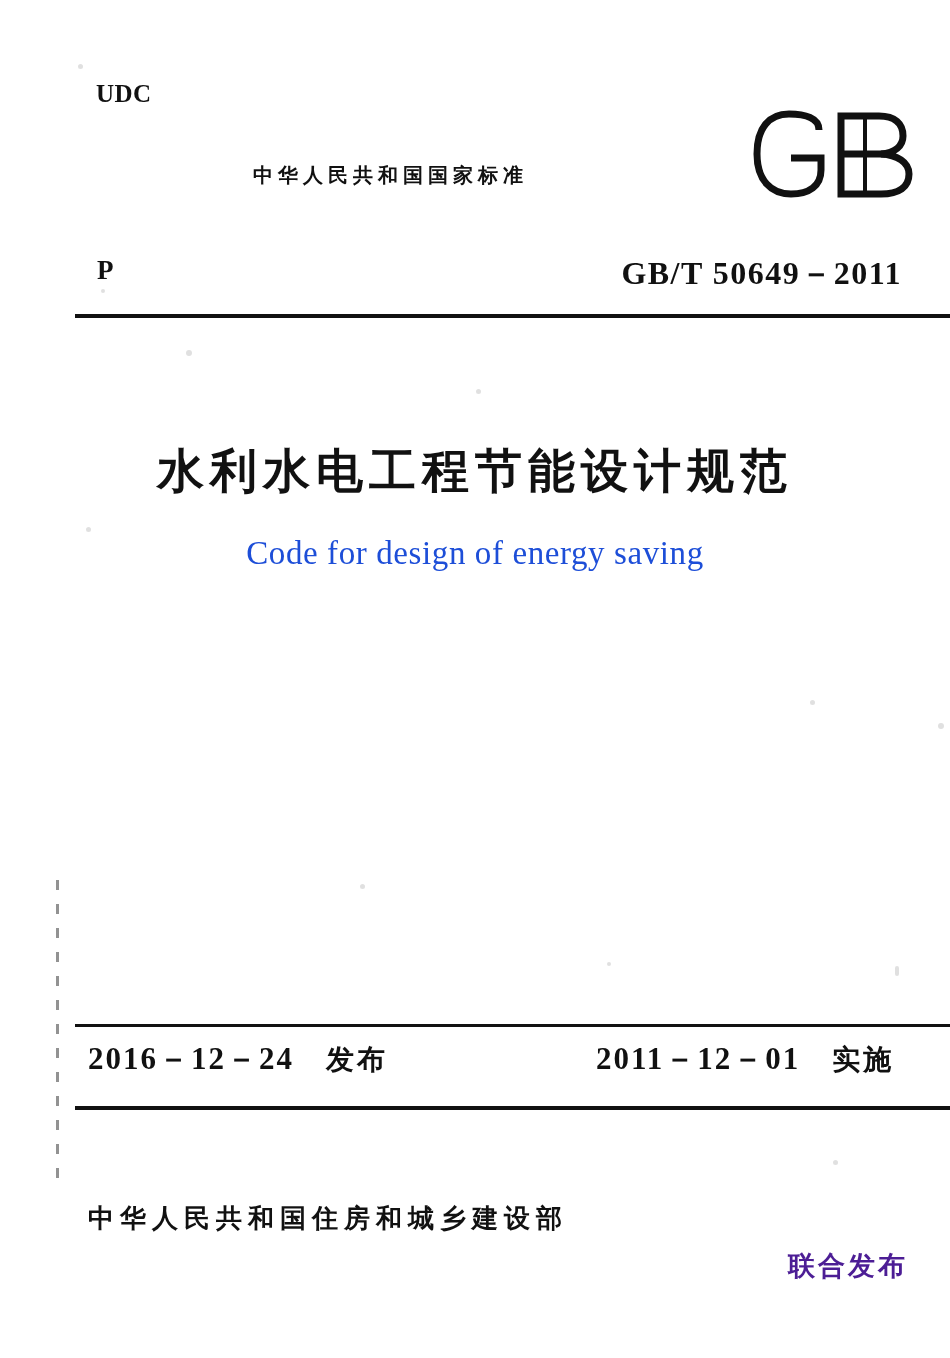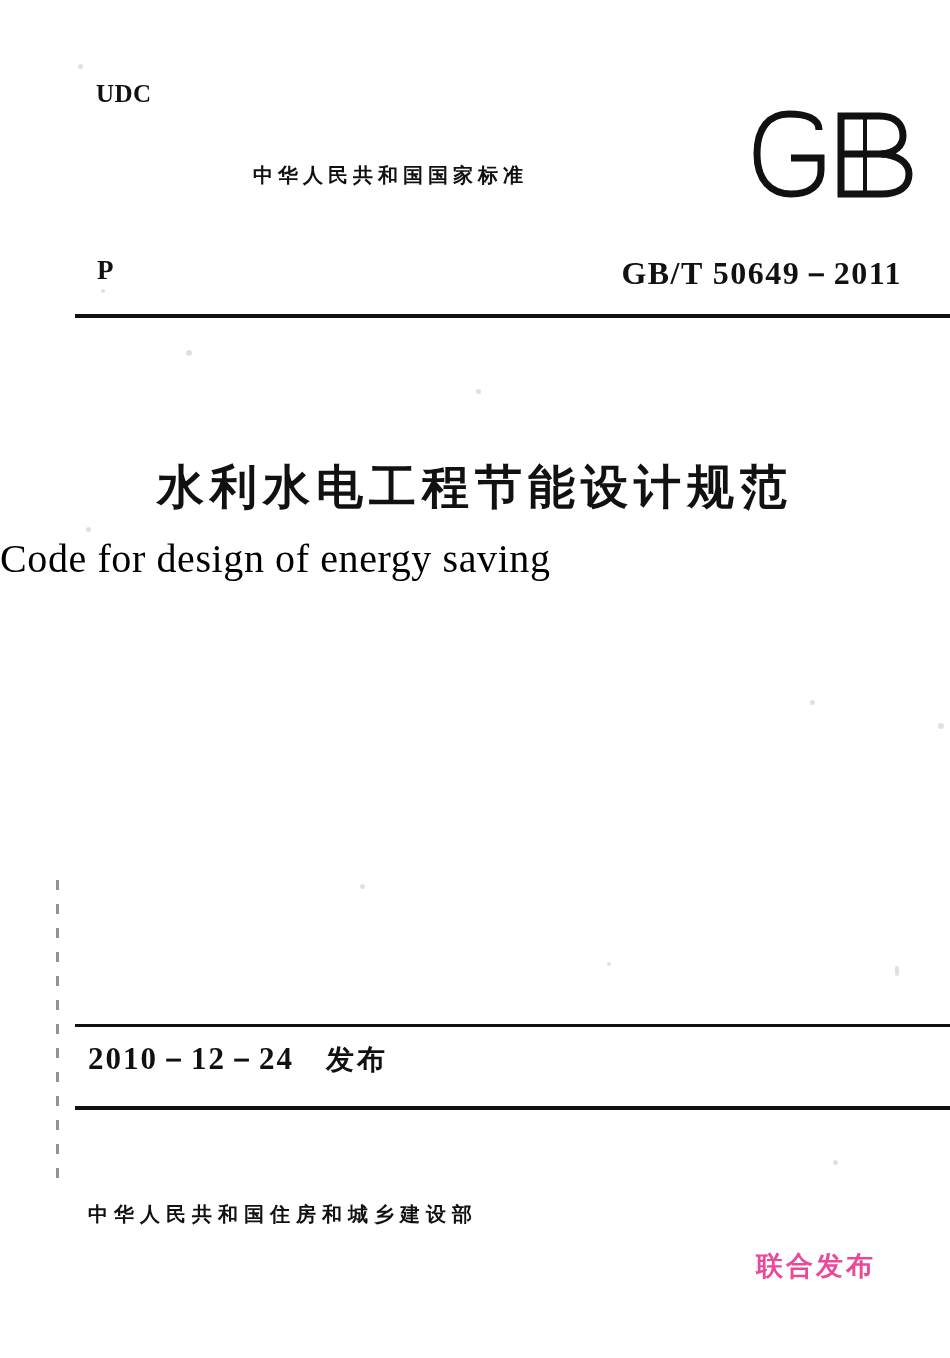--- a/index.html
+++ b/index.html
@@ -103,37 +103,38 @@
     height: 300px;
     background: repeating-linear-gradient(to bottom, #777 0px, #777 10px, transparent 10px, transparent 24px);
     opacity: .8;
   }
 
   
   .title-cn {
     position: absolute;
     left: 0;
     right: 0;
-    top: 456px;
+    top: 440px;
     text-align: center;
     font-family: "DejaVu Sans", sans-serif;
     font-weight: bold;
     font-size: 47px;
     letter-spacing: 6px;
     color: #111;
   }
   .title-en {
     position: absolute;
     left: 0;
     right: 0;
     top: 530px;
-    font-family: "Liberation Serif", serif;
-    font-size: 40px;
+    text-align: center;
+    font-family: "Liberation Serif", serif;
+    font-size: 33px;
     line-height: 1.45;
-    color: #000000;
+    color: #1d4ed8;
   }
   .title-en div { letter-spacing: 0.6px; }
 
   
   .date-left {
     position: absolute;
     left: 88px;
     top: 1038px;
     font-family: "Liberation Serif", serif;
     font-weight: bold;
@@ -161,35 +162,35 @@
     margin-left: 32px;
   }
 
   
   .issuers {
     position: absolute;
     left: 88px;
     top: 1200px;
     font-family: "DejaVu Sans", sans-serif;
     font-weight: bold;
-    font-size: 20px;
+    font-size: 26px;
     line-height: 1.45;
     letter-spacing: 6px;
     color: #111;
     white-space: nowrap;
   }
   .joint-release {
     position: absolute;
-    left: 756px;
+    left: 788px;
     top: 1248px;
     font-family: Liberation Sans, sans-serif;
     font-weight: bold;
     font-size: 27px;
     letter-spacing: 3px;
-    color: #ec4899;
+    color: #4c1d95;
     white-space: nowrap;
   }
 
   
   .speckle {
     position: absolute;
     background: #cfcfcf;
     border-radius: 50%;
     opacity: .65;
   }
@@ -238,21 +239,24 @@
   <div class="title-cn">水利水电工程节能设计规范</div>
   <div class="title-en">
     <div>Code for design of energy saving</div>
   </div>
 
   <div class="edge-ticks"></div>
 
   <div class="rule-mid-1"></div>
 
   <div class="date-left">
-    <span>2010－12－24</span><span class="cn">发布</span>
+    <span>2016－12－24</span><span class="cn">发布</span>
+  </div>
+  <div class="date-right">
+    <span>2011－12－01</span><span class="cn">实施</span>
   </div>
 
   <div class="rule-mid-2"></div>
 
   <div class="issuers">
     <div>中华人民共和国住房和城乡建设部</div>
   </div>
   <div class="joint-release">联合发布</div>
 
 </div>

